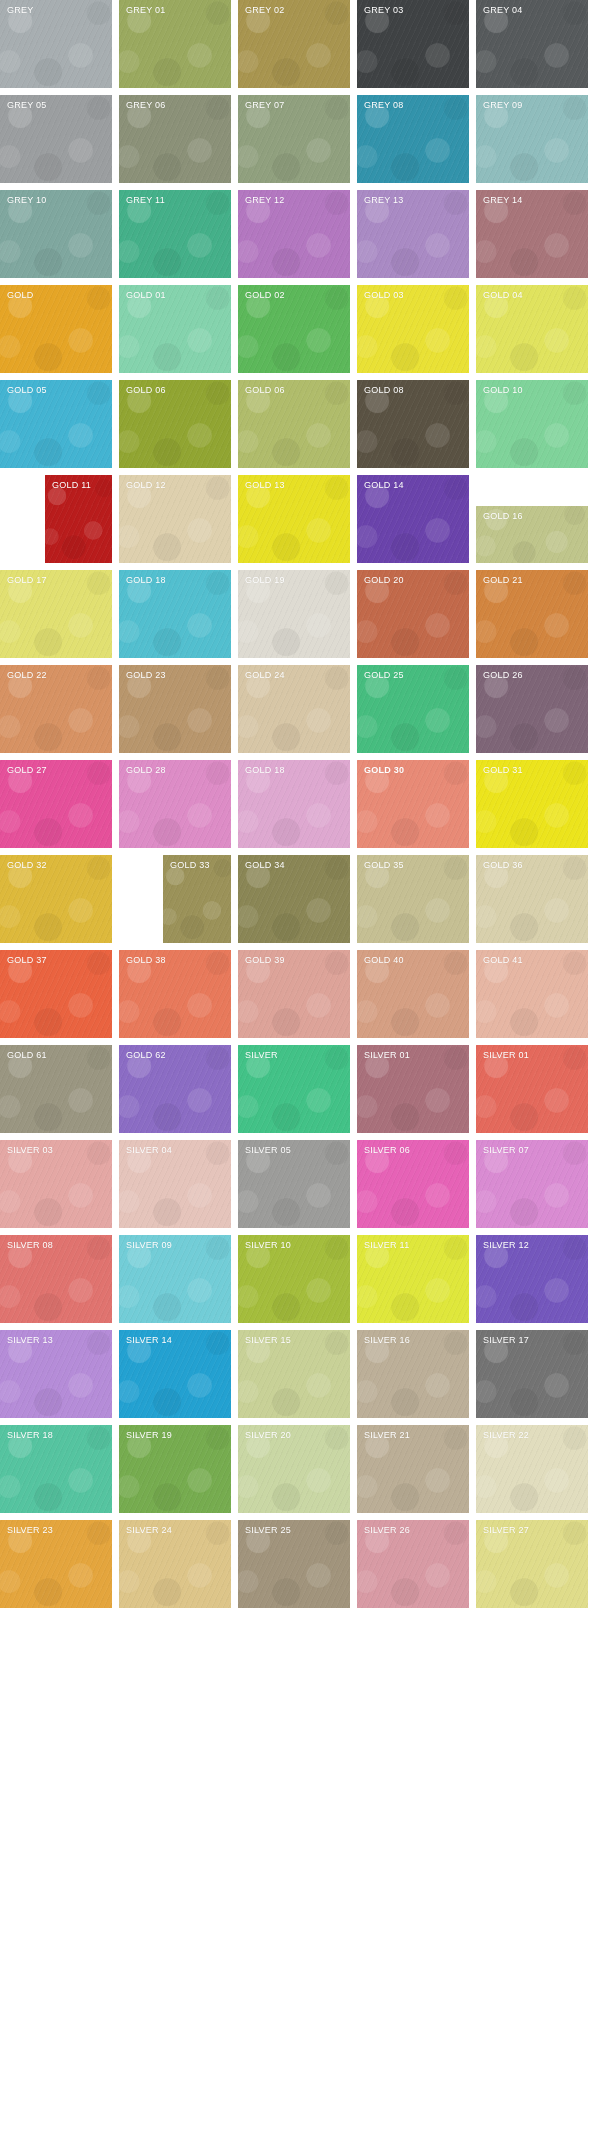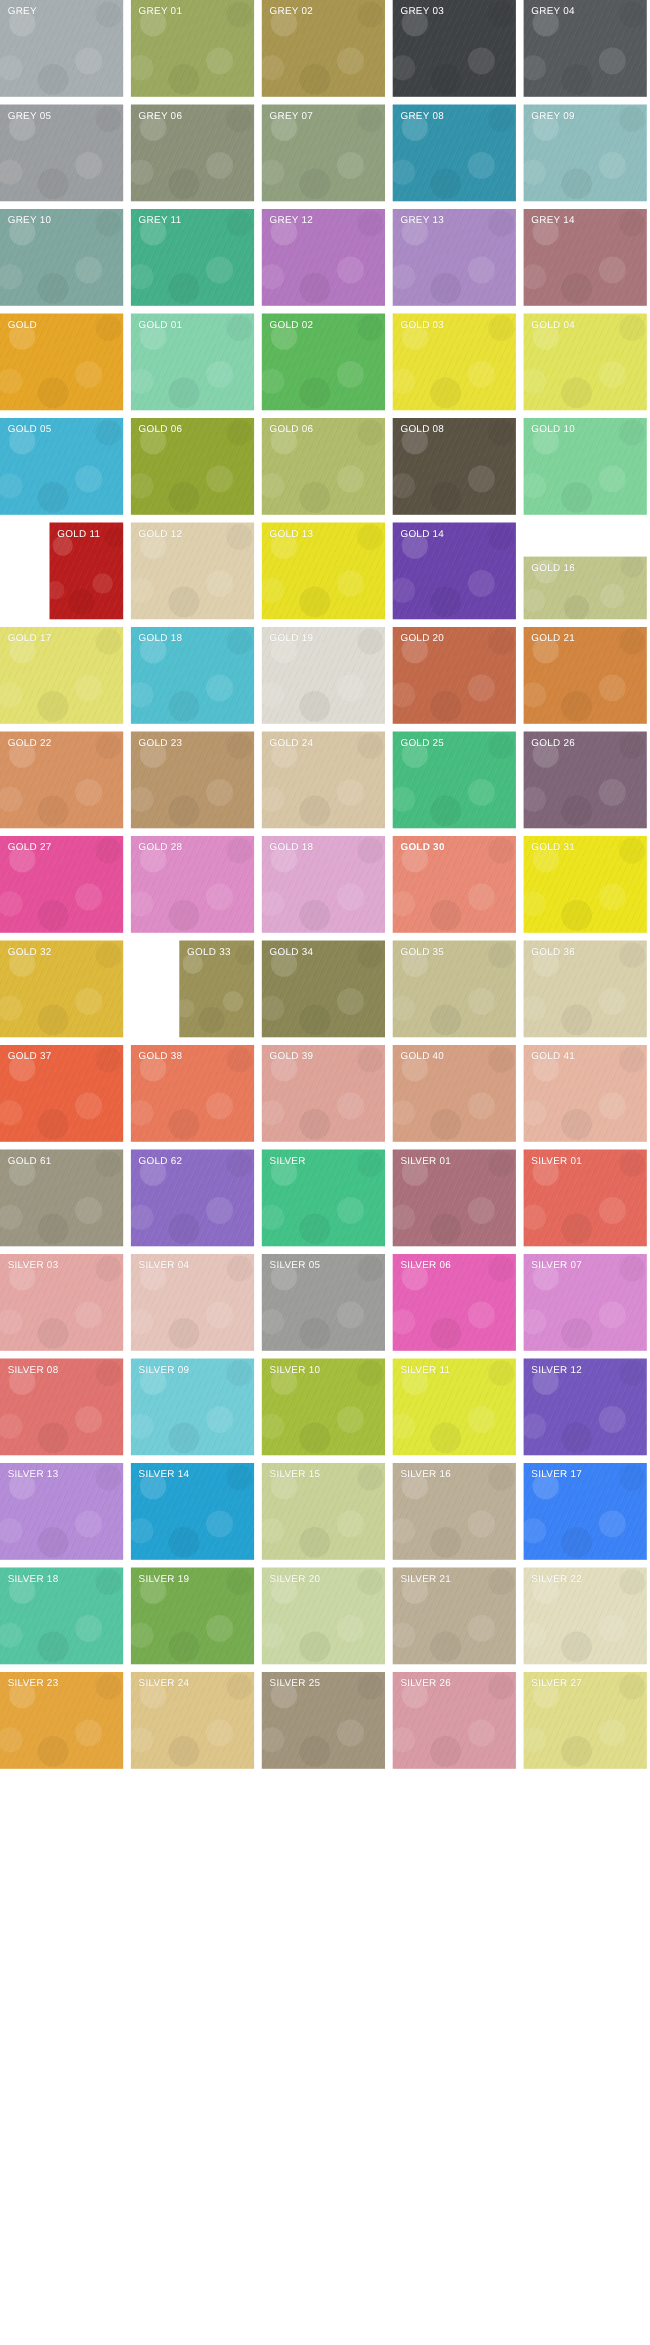--- a/index.html
+++ b/index.html
@@ -284,21 +284,21 @@
     </div>
     <div class="swatch" style="background-color: rgb(35, 161, 209);">
       <span class="swatch-label">SILVER 14</span>
     </div>
     <div class="swatch" style="background-color: rgb(200, 209, 151);">
       <span class="swatch-label">SILVER 15</span>
     </div>
     <div class="swatch" style="background-color: rgb(188, 175, 152);">
       <span class="swatch-label">SILVER 16</span>
     </div>
-    <div class="swatch" style="background-color: #3b82f6; text-align: right;">
+    <div class="swatch" style="background-color: #737373; text-align: right;">
       <span class="swatch-label">SILVER 17</span>
     </div>
     <div class="swatch" style="background-color: rgb(85, 196, 160);">
       <span class="swatch-label">SILVER 18</span>
     </div>
     <div class="swatch" style="background-color: rgb(118, 172, 79);">
       <span class="swatch-label">SILVER 19</span>
     </div>
     <div class="swatch" style="background-color: rgb(201, 215, 164);">
       <span class="swatch-label">SILVER 20</span>

